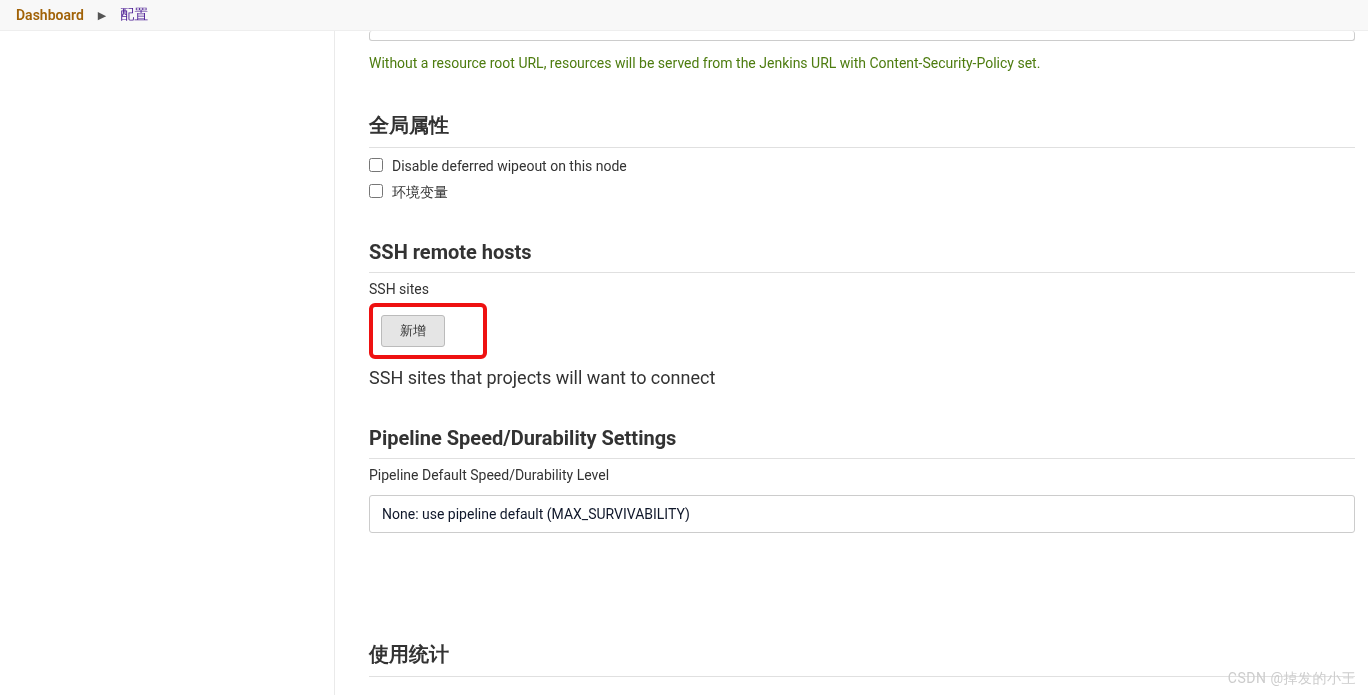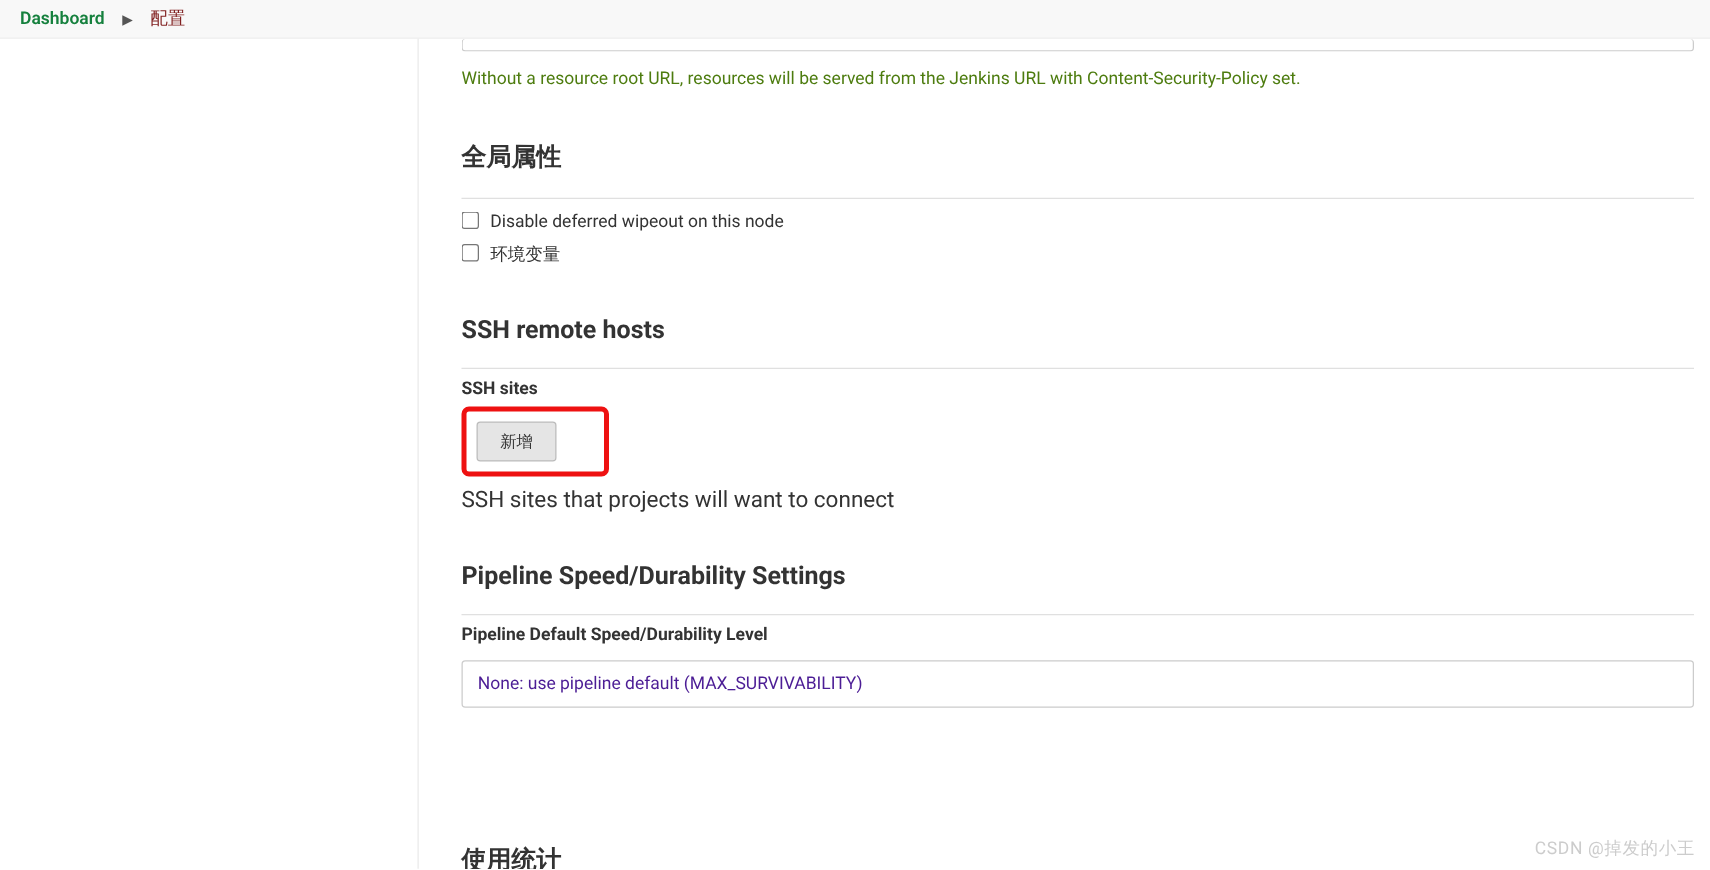--- a/index.html
+++ b/index.html
@@ -15,23 +15,23 @@
     }
     .breadcrumb {
       background: #f8f8f8;
       padding: 6px 16px;
       font-size: 14px;
       border-bottom: 1px solid #eee;
       display: flex;
       align-items: center;
       gap: 14px;
     }
-    .breadcrumb a { color: #15803d; text-decoration: none; font-weight: 600; }
+    .breadcrumb a { color: #a16207; text-decoration: none; font-weight: 600; }
     .breadcrumb .arrow { color: #555; font-size: 11px; }
-    .breadcrumb .current { color: #7f1d1d; font-weight: 500; }
+    .breadcrumb .current { color: #4c1d95; font-weight: 500; }
     .layout { display: flex; height: calc(100% - 32px); }
     .sidebar {
       width: 335px;
       border-right: 1px solid #eaeaea;
       flex-shrink: 0;
     }
     .main {
       flex: 1;
       padding: 0 0 0 34px;
       overflow-y: auto;
@@ -48,37 +48,37 @@
     .help-text {
       color: #4d7c0f;
       font-size: 14px;
       margin: 12px 0 16px 0;
       line-height: 1.5;
     }
     h2.section-title {
       font-size: 20px;
       font-weight: 700;
       margin: 38px 0 8px 0;
-      padding-bottom: 19px;
+      padding-bottom: 8px;
       border-bottom: 1px solid #e0e0e0;
     }
     .checkbox-row {
       display: flex;
       align-items: flex-start;
       gap: 9px;
       margin: 10px 0;
       font-size: 14px;
     }
     .checkbox-row input[type=checkbox] {
       width: 14px; height: 14px;
       accent-color: #0b6aa2;
       cursor: pointer;
     }
     .sub-label {
-      font-weight: 700;
+      font-weight: 400;
       font-size: 14px;
       margin: 2px 0 4px 0;
     }
     .add-btn {
       background: #e5e5e5;
       border: 1px solid #bbb;
       border-radius: 3px;
       padding: 6px 18px;
       font-size: 13px;
       color: #333;
@@ -97,21 +97,21 @@
       font-size: 18px;
       margin: 4px 0 0 0;
     }
     .select-box {
       border: 1px solid #ccc;
       border-radius: 3px;
       padding: 10px 12px;
       font-size: 14px;
       width: 100%;
       background: #fff;
-      color: #4c1d95;
+      color: #0f172a;
       margin-top: 8px;
       cursor: pointer;
       font-family: inherit;
       text-align: left;
       appearance: none;
     }
     .watermark {
       position: absolute;
       right: 12px;
       bottom: 8px;

